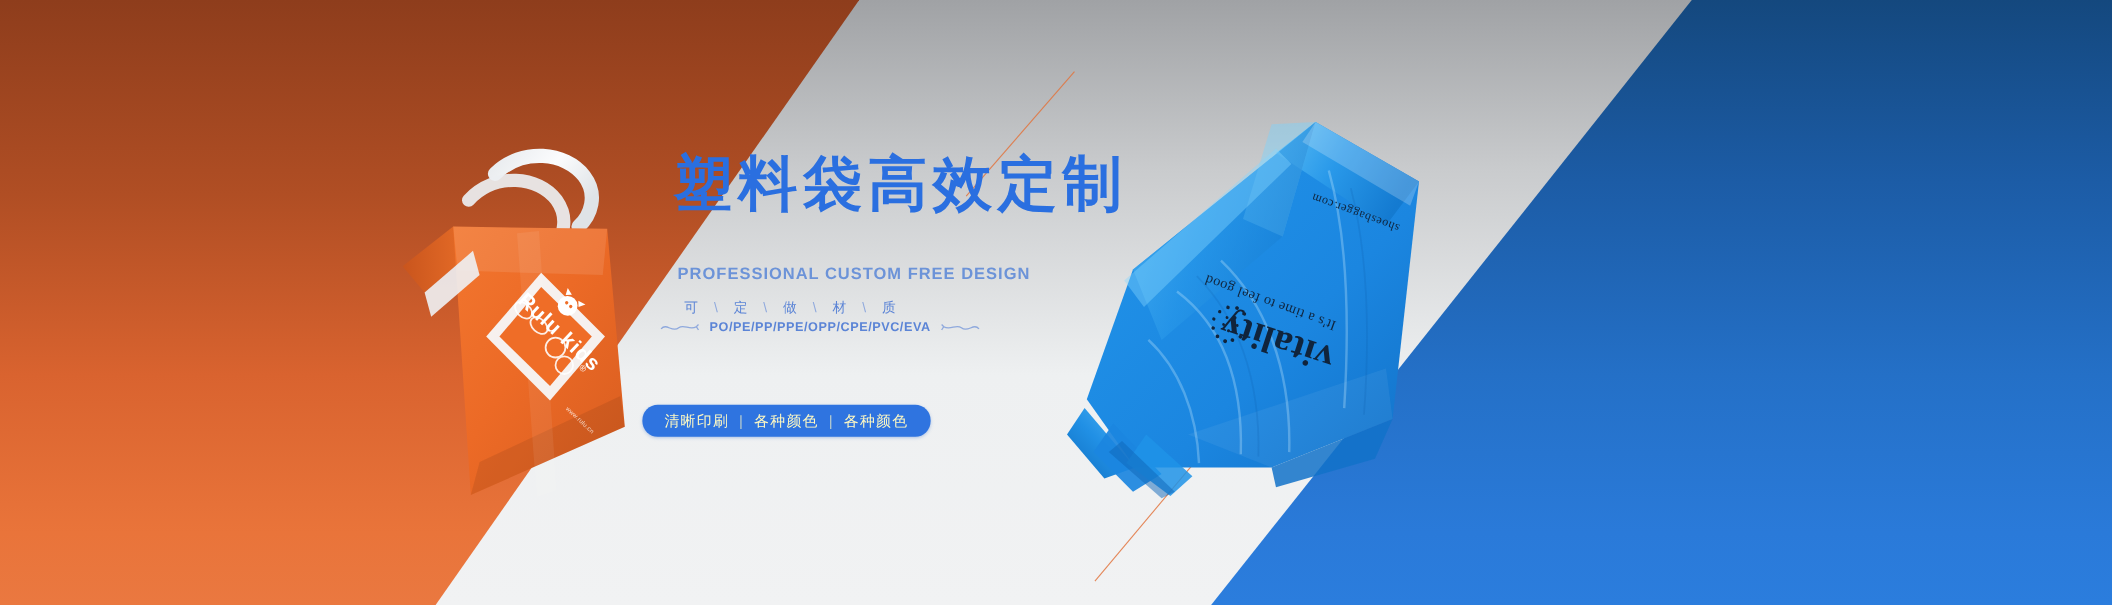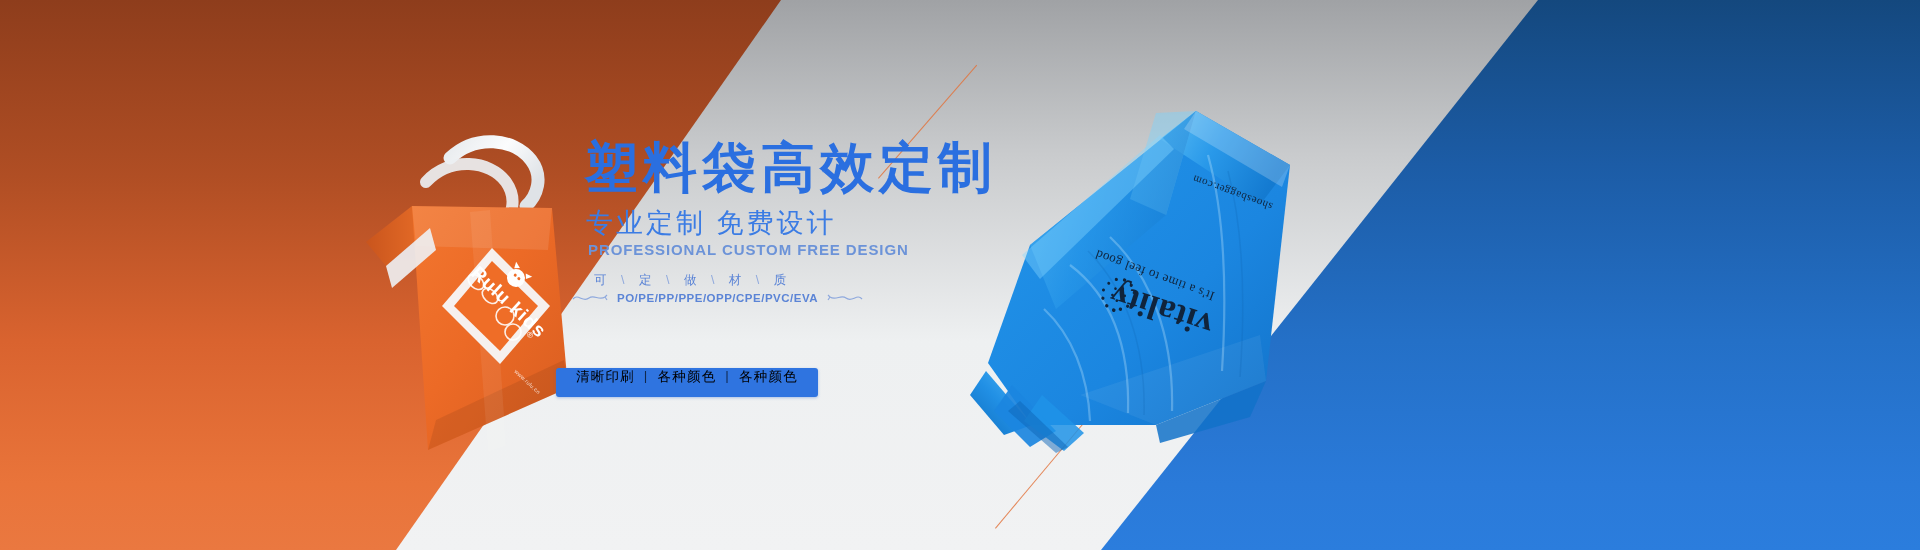--- a/index.html
+++ b/index.html
@@ -69,21 +69,21 @@
     left:230px; top:92px;
     font-size:11px; letter-spacing:.6px;
     transform:rotate(200deg);
   }
   .bag-blue .dotring {
     position:absolute; left:136px; top:176px;
     width:46px; height:46px; transform:rotate(198deg);
   }
 
   
-  .copy { position:absolute; left:556px; top:0; width:520px; height:464px; }
+  .copy { position:absolute; left:584px; top:0; width:520px; height:464px; }
 
   .headline {
     position:absolute; left:28px; top:140px;
     font-size:54px; line-height:1;
     font-weight:700;
     color:#2a6fe0;
     letter-spacing:5px;
     white-space:nowrap;
   }
 
@@ -114,24 +114,24 @@
   }
   .matline .codes {
     font-size:11.5px; color:#5b84d6;
     letter-spacing:.5px; font-weight:600;
   }
   .squig { width:36px; height:12px; display:block; }
 
   
   .pill {
     position:absolute; left:0px; top:368px;
-    display:inline-flex; align-items:flex-start;
+    display:inline-flex; align-items:center;
     height:29px; padding:0 20px;
-    background:#2f74e0; border-radius:3px;
-    color:#000000; font-size:13.5px; letter-spacing:1.2px;
+    background:#2f74e0; border-radius:14px;
+    color:#fef9c3; font-size:13.5px; letter-spacing:1.2px;
     box-shadow:0 1px 3px rgba(44,106,210,.35);
     cursor:pointer;
   }
   .pill .sep { opacity:.65; padding:0 9px; font-weight:300; }
 </style>
 </head>
 <body>
 
 <div class="banner">
 
@@ -283,21 +283,20 @@
           <circle cx="21" cy="29" r="1.4"></circle>
         <circle cx="17" cy="23" r="1.3"></circle>
       </g>
     </svg>
   </div>
 
   <div class="copy">
 
     <div class="headline">塑料袋高效定制</div>
 
-    <div class="subhead">专业定制 免费设计</div>
 
     <div class="subhead-en">PROFESSIONAL CUSTOM FREE DESIGN</div>
 
     <div class="matrow">
       <span class="ch">可</span>
       <span class="sl">\</span>
       <span class="ch">定</span>
       <span class="sl">\</span>
       <span class="ch">做</span>
       <span class="sl">\</span>

